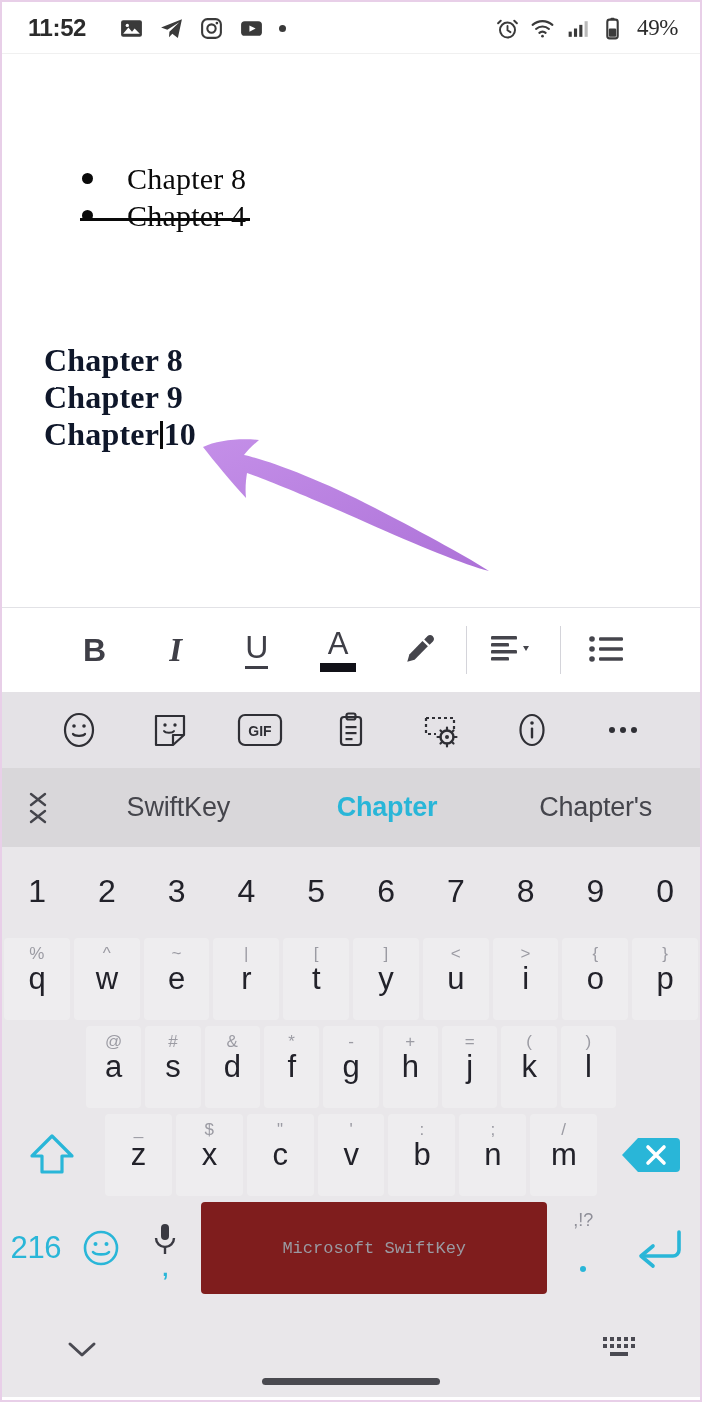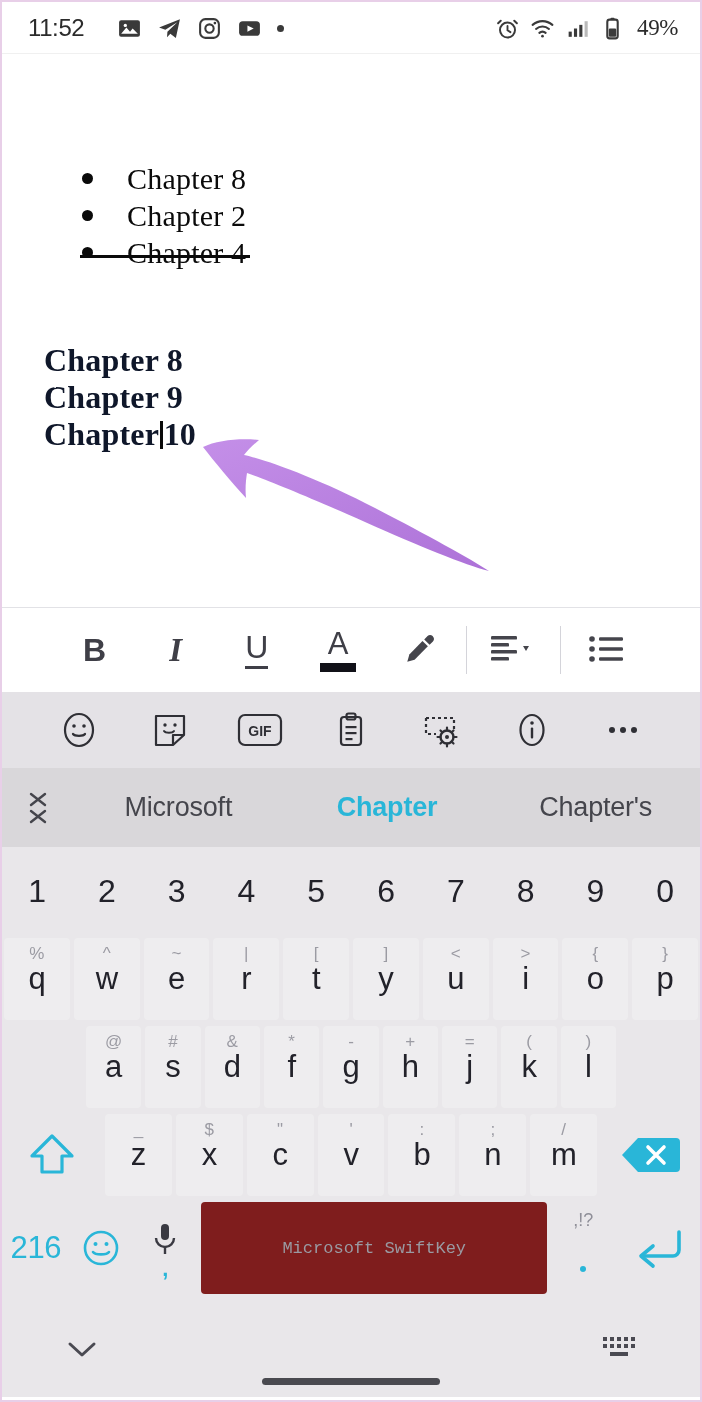--- a/index.html
+++ b/index.html
@@ -24,21 +24,21 @@
     padding: 0 22px 0 26px;
     background: #ffffff;
     position: relative;
   }
   .statusbar::after {
     content: ""; position: absolute; left: 0; right: 0; bottom: -2px;
     height: 3px;
     background: linear-gradient(to bottom, rgba(0,0,0,0.07), rgba(0,0,0,0));
   }
   .sb-clock {
-    font-size: 24px; font-weight: 400; color: #2b2b2b;
+    font-size: 24px; font-weight: 700; color: #2b2b2b;
     letter-spacing: -0.4px; margin-right: 18px;
   }
   .sb-left { display: flex; align-items: center; gap: 15px; flex: 1; }
   .sb-right { display: flex; align-items: center; gap: 10px; }
   .sb-ico { width: 25px; height: 25px; display: block; color: #3a3a3a; }
   .sb-dot { width: 7px; height: 7px; border-radius: 50%; background: #3a3a3a; }
   .sb-batt-text {
     font-size: 23px; color: #2b2b2b; font-weight: 500; margin-left: 2px;
     letter-spacing: -0.4px;
     font-family: Liberation Serif, serif;
@@ -289,24 +289,20 @@
       <div class="sb-batt-text">49%</div>
     </div>
   </div>
 
   <div class="doc">
 
     <div class="bullet-list">
       <div class="bl-row">
         <span class="bl-dot"></span>
         <span class="bl-text">Chapter 8</span>
-      </div>
-      <div class="bl-row">
-        <span class="bl-dot"></span>
-        <span class="bl-text">Chapter 2</span>
       </div>
       <div class="bl-row struck">
         <span class="bl-dot"></span>
         <span class="bl-text">Chapter 4</span>
       </div>
     </div>
 
     <div class="emoji-list">
       <div class="el-row">
         <span class="el-badge"><span class="badge-check"></span></span>
@@ -440,21 +436,21 @@
       </div>
     </div>
 
     <div class="pred-bar">
       <div class="pred-close">
         <svg width="30" height="40" viewBox="0 0 30 40">
           <path d="M8 6l14 11M22 6L8 17" stroke="#45454c" stroke-width="2.4" fill="none" stroke-linecap="round"></path>
           <path d="M8 34l14-11M22 34L8 23" stroke="#45454c" stroke-width="2.4" fill="none" stroke-linecap="round"></path>
         </svg>
       </div>
-      <div class="pred-item">Microsoft</div>
+      <div class="pred-item">SwiftKey</div>
       <div class="pred-item active">Chapter</div>
       <div class="pred-item">Chapter's</div>
     </div>
 
     <div class="kb-rows">
 
       <div class="kb-row row-num">
         <div class="key">
             <span class="main">1</span>
           </div>

